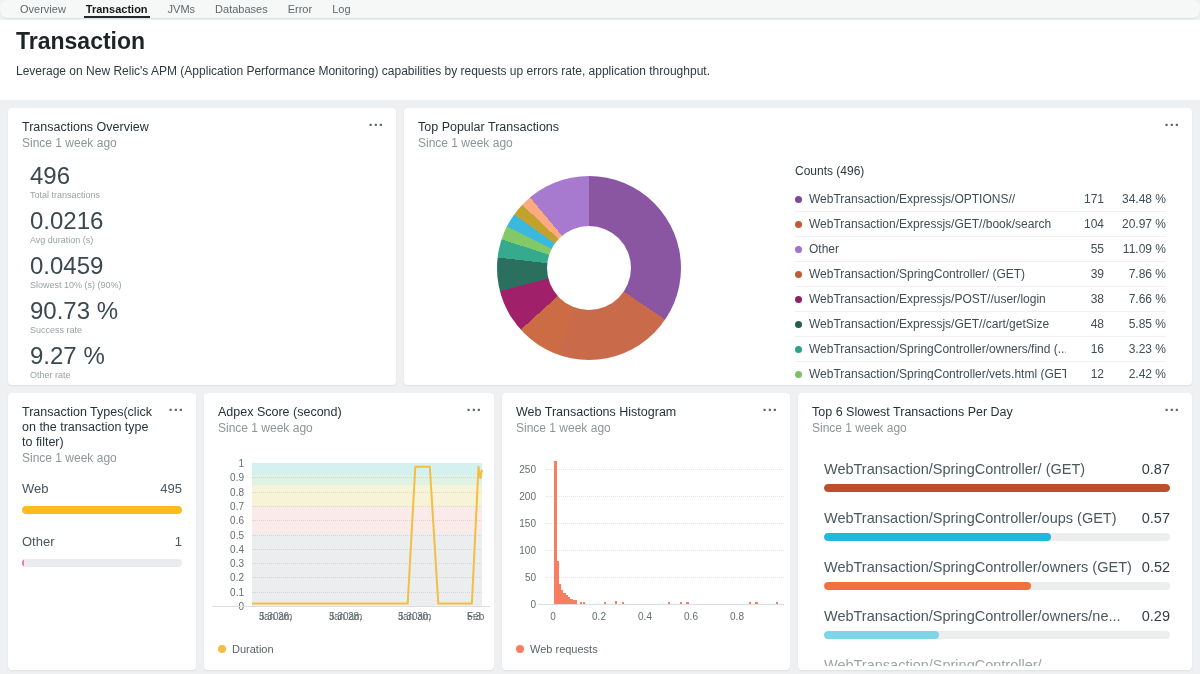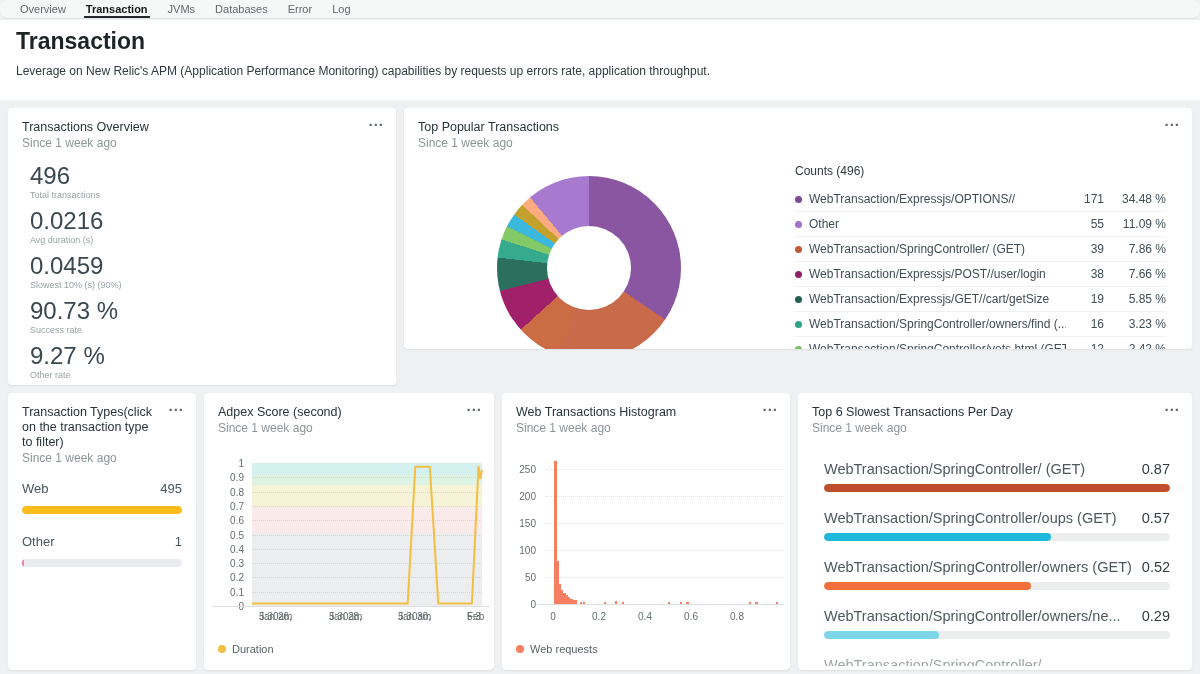--- a/index.html
+++ b/index.html
@@ -12,21 +12,21 @@
   .nav-tab.active::after { content:""; position:absolute; left:8px; right:8px; bottom:0; height:2px; background:#24282a; }
 
   
   .page-header { position:absolute; left:0; top:20px; width:1200px; height:80px; background:#ffffff; }
   .page-title { position:absolute; left:16px; top:8px; font-size:23px; font-weight:700; color:#1c2426; }
   .page-desc { position:absolute; left:16px; top:44px; font-size:12px; color:#313a3e; }
 
   
   .panel { position:absolute; background:#ffffff; border-radius:4px; box-shadow:0 1px 2px rgba(0,0,0,.07); overflow:hidden; }
   #p-overview { left:8px;  top:108px; width:388px; height:277px; }
-  #p-popular  { left:404px; top:108px; width:788px; height:241px; }
+  #p-popular  { left:404px; top:108px; width:788px; height:277px; }
   #p-types    { left:8px;  top:393px; width:188px; height:277px; }
   #p-adpex    { left:204px; top:393px; width:290px; height:277px; }
   #p-hist     { left:502px; top:393px; width:288px; height:277px; }
   #p-slowest  { left:798px; top:393px; width:394px; height:277px; }
 
   .p-title { position:absolute; left:14px; top:12px; right:38px; font-size:12.5px; line-height:15px; font-weight:400; color:#26343a; }
   .p-sub   { position:absolute; left:14px; font-size:12px; color:#8d9596; }
   .p-menu  { position:absolute; right:12px; top:4px; font-size:15px; font-weight:700; letter-spacing:1px; color:#5d6567; cursor:pointer; }
 
   
@@ -132,41 +132,47 @@
   <div class="legend">
     <div class="legend-title">Counts (496)</div>
     <div id="legend-rows">
         <div class="legend-row">
           <span class="legend-dot" style="background: rgb(125, 73, 151);"></span>
           <span class="legend-label">WebTransaction/Expressjs/OPTIONS//</span>
           <span class="legend-count">171</span>
           <span class="legend-pct">34.48 %</span>
         </div>
         <div class="legend-row">
+          <span class="legend-dot" style="background: rgb(192, 91, 54);"></span>
+          <span class="legend-label">WebTransaction/Expressjs/GET//book/search</span>
+          <span class="legend-count">104</span>
+          <span class="legend-pct">20.97 %</span>
+        </div>
+        <div class="legend-row">
           <span class="legend-dot" style="background: rgb(162, 113, 201);"></span>
           <span class="legend-label">Other</span>
           <span class="legend-count">55</span>
           <span class="legend-pct">11.09 %</span>
         </div>
         <div class="legend-row">
           <span class="legend-dot" style="background: rgb(192, 91, 54);"></span>
           <span class="legend-label">WebTransaction/SpringController/ (GET)</span>
           <span class="legend-count">39</span>
           <span class="legend-pct">7.86 %</span>
         </div>
         <div class="legend-row">
           <span class="legend-dot" style="background: rgb(142, 32, 102);"></span>
           <span class="legend-label">WebTransaction/Expressjs/POST//user/login</span>
           <span class="legend-count">38</span>
           <span class="legend-pct">7.66 %</span>
         </div>
         <div class="legend-row">
           <span class="legend-dot" style="background: rgb(32, 96, 79);"></span>
           <span class="legend-label">WebTransaction/Expressjs/GET//cart/getSize</span>
-          <span class="legend-count">19</span>
+          <span class="legend-count">48</span>
           <span class="legend-pct">5.85 %</span>
         </div>
         <div class="legend-row">
           <span class="legend-dot" style="background: rgb(43, 163, 135);"></span>
           <span class="legend-label">WebTransaction/SpringController/owners/find (...</span>
           <span class="legend-count">16</span>
           <span class="legend-pct">3.23 %</span>
         </div>
         <div class="legend-row">
           <span class="legend-dot" style="background: rgb(124, 193, 99);"></span>

